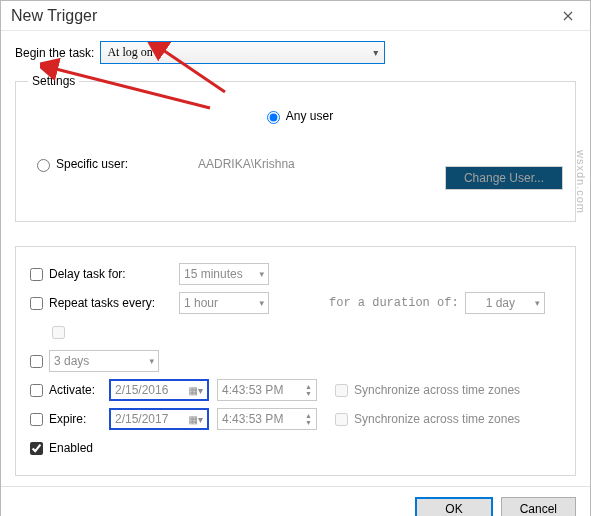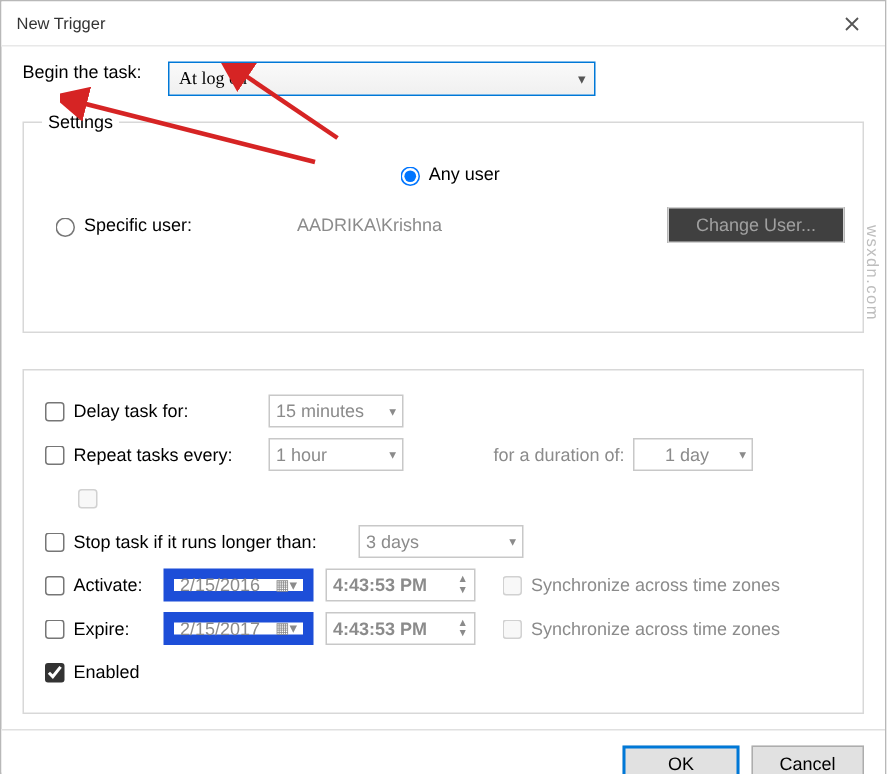--- a/index.html
+++ b/index.html
@@ -23,39 +23,39 @@
   }
   .titlebar {
     height: 30px;
     display: flex;
     align-items: center;
     border-bottom: 1px solid #e8e8e8;
     background: #fff;
   }
   .titlebar .title {
     padding-left: 10px;
-    font-size: 11px;
+    font-size: 16px;
     color: #333;
   }
   .titlebar .close {
     margin-left: auto;
     width: 45px;
     height: 30px;
     display: flex;
     align-items: center;
     justify-content: center;
     font-size: 14px;
     color: #555;
   }
   .content {
     flex: 1;
     padding: 10px 14px 10px 14px;
     position: relative;
   }
-  .row { display: flex; margin-bottom: 6px; gap: 12px; }
+  .row { display: flex; align-items: center; margin-bottom: 6px; }
   .label { color: #000; }
   .disabled, .disabled * { color: #8b8b8b !important; }
   .disabled input, .disabled select { color: #8b8b8b; }
   .big-combo {
     width: 285px;
     height: 23px;
     border: 1px solid #0078d7;
     background: linear-gradient(#fafafa,#f0f0f0);
     display: flex; align-items: center;
     padding: 0 6px;
@@ -75,39 +75,39 @@
   .btn {
     height: 24px;
     border: 1px solid #adadad;
     background: #e1e1e1;
     padding: 0 18px;
     font: inherit;
     display: inline-flex;
     align-items: center;
     justify-content: center;
   }
-  .btn.disabled-btn { color:#a0a0a0; background:#404040; border-color:#d0d0d0;}
+  .btn.disabled-btn { color:#a0a0a0; background:#0c4a6e; border-color:#d0d0d0;margin-top:28px;}
   .settings-box { min-height: 148px; }
   .adv-row { display:flex; align-items:center; margin: 5px 0; min-height: 24px;}
   .cb { width:13px; height:13px; margin: 0 6px 0 2px; accent-color:#333;}
   .sm-combo {
     height: 22px; border:1px solid #c8c8c8; background:#fff;
     display:flex; align-items:center; padding:0 4px; min-width: 90px;
     color:#606060;
     text-align:center;
   }
   .sm-combo .ar { margin-left:auto; font-size:9px; color:#999;}
   .date-input {
-    height: 22px; border:7px solid #1d4ed8; background:#fff;
+    height: 22px; border:2px solid #1d4ed8; background:#fff;
     display:flex; align-items:center; padding:0 4px; width: 100px;
   }
   .cal-ic { margin-left:auto; font-size:10px; color:#777; display:flex; align-items:center; gap:1px;}
   .time-input {
     height: 22px; border:1px solid #c8c8c8; background:#fff;
-    display:flex; align-items:center; padding:0 4px; width: 100px; font-weight: bold;
+    display:flex; align-items:center; padding:0 4px; width: 100px;
   }
   .spin { margin-left:auto; font-size:7px; line-height:7px; color:#666; display:flex; flex-direction:column; align-items:center;}
   .footer {
     border-top: 1px solid #e0e0e0;
     padding: 10px 14px;
     display:flex;
     justify-content:flex-end;
     gap: 8px;
     background:#fff;
   }
@@ -171,34 +171,33 @@
         </div>
       </div>
 
       <div class="adv-row">
         <input type="checkbox" class="cb" style="">
         <span style="width:130px;">Repeat tasks every:</span>
         <div class="sm-combo disabled">
           <span>1 hour</span>
           <span class="ar">▾</span>
         </div>
-        <span class="disabled" style="margin-left:60px;">for a duration of:</span>
+        <span class="disabled" style="margin-left:60px;font-family:Liberation Mono, monospace;">for a duration of:</span>
         <div class="sm-combo disabled" style="margin-left:6px; min-width:80px;padding-left:20px;">
           <span>1 day</span>
           <span class="ar">▾</span>
         </div>
       </div>
 
       <div class="adv-row disabled" style="margin-left:22px;">
         <input type="checkbox" class="cb" disabled="" style="">
       </div>
 
       <div class="adv-row">
         <input type="checkbox" class="cb" style="">
-        <span style="width:190px;">Stop task if it runs longer than:</span>
         <div class="sm-combo disabled" style="min-width:110px;">
           <span>3 days</span>
           <span class="ar">▾</span>
         </div>
       </div>
 
       <div class="adv-row">
         <input type="checkbox" class="cb" style="">
         <span style="width:60px;">Activate:</span>
         <div class="date-input disabled">

